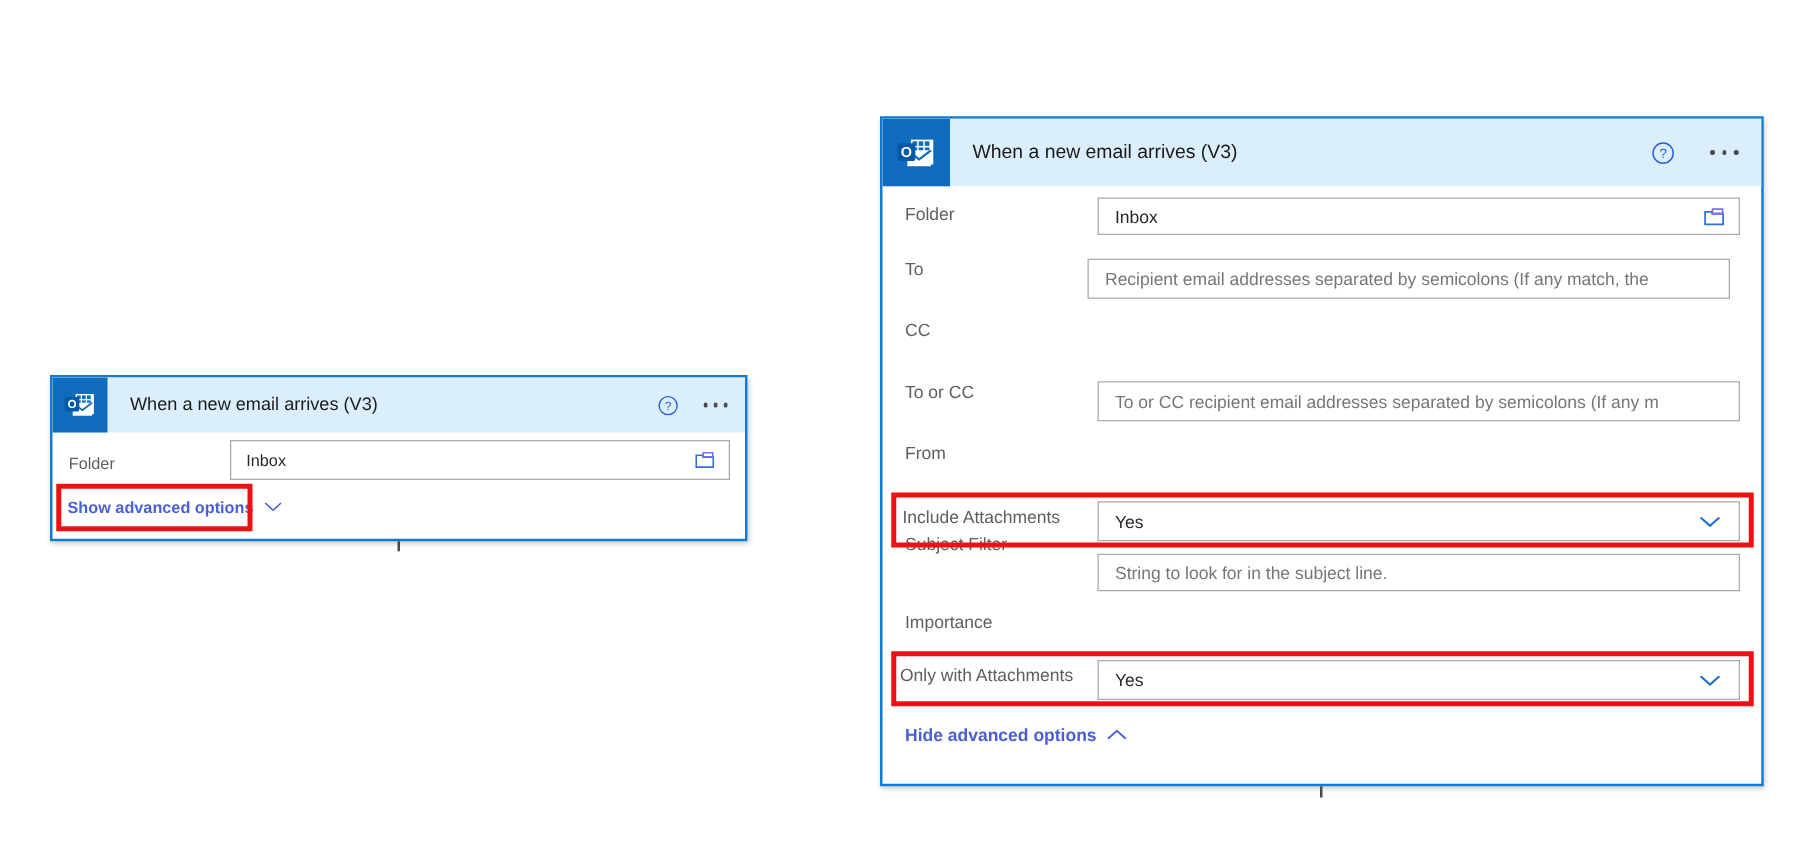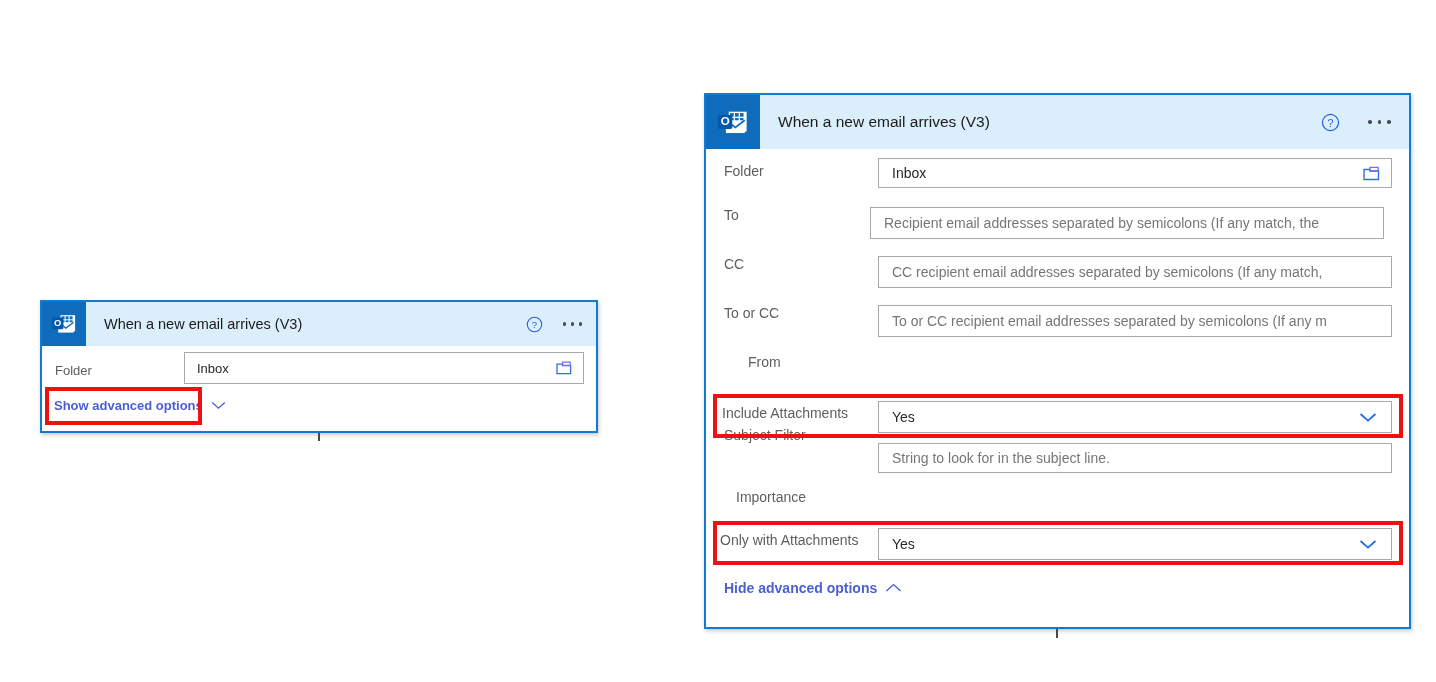--- a/index.html
+++ b/index.html
@@ -243,52 +243,49 @@
   <div class="form-row" style="left:18px; top:108px; height:24px;">
     <span class="row-label" style="font-size:14px;">To</span>
   </div>
   <div class="form-row" style="left:18px; top:157px; height:24px;">
     <span class="row-label" style="font-size:14px;">CC</span>
   </div>
   <div class="form-row" style="left:18px; top:206px; height:24px;text-align:right;">
     <span class="row-label" style="font-size:14px;">To or CC</span>
   </div>
   <div class="form-row" style="left:18px; top:255px; height:24px;">
-    <span class="row-label" style="font-size:14px;margin-left:24px;">From</span>
+    <span class="row-label" style="font-size:14px;">From</span>
   </div>
   <div class="form-row" style="left:16px; top:306px; height:24px;">
     <span class="row-label" style="font-size:14px;">Include Attachments</span>
   </div>
   <div class="form-row" style="left:18px; top:328px; height:24px;">
     <span class="row-label" style="font-size:14px;">Subject Filter</span>
   </div>
   <div class="form-row" style="left:18px; top:390px; height:24px;">
-    <span class="row-label" style="font-size:14px;margin-left:12px;">Importance</span>
+    <span class="row-label" style="font-size:14px;">Importance</span>
   </div>
   <div class="form-row" style="left:14px; top:433px; height:24px;">
     <span class="row-label" style="font-size:14px;">Only with Attachments</span>
   </div>
 
   <div class="field" style="left:172px; top:63px; width:514px; height:30px; padding:0 8px 0 13px;">
     <span class="field-value" style="font-size:14px;">Inbox</span>
     <span class="field-trailing" style="width:24px;">
       <svg width="17" height="15" viewBox="0 0 16 14">
         <path d="M1 3.2 h5.4 v1.5 h8.2 v8.0 h-13.6 z" fill="none" stroke="#2f6fe0" stroke-width="1.3"></path>
         <path d="M6.6 1.2 h7.6 v3.2 h-7.6 z" fill="none" stroke="#7b6fe8" stroke-width="1.3"></path>
       </svg>
     </span>
   </div>
 
   <div class="field" style="left:164px; top:112px; width:514px; height:32px; padding:0 4px 0 13px;">
     <span class="field-value placeholder" style="font-size:14px;">Recipient email addresses separated by semicolons (If any match, the</span>
   </div>
 
-  <div class="field" style="left:172px; top:161px; width:514px; height:32px; padding:0 4px 0 13px;">
-    <span class="field-value placeholder" style="font-size:14px;">CC recipient email addresses separated by semicolons (If any match,</span>
-  </div>
 
   <div class="field" style="left:172px; top:210px; width:514px; height:32px; padding:0 4px 0 13px;">
     <span class="field-value placeholder" style="font-size:14px;">To or CC recipient email addresses separated by semicolons (If any m</span>
   </div>
 
 
   <div class="field" style="left:172px; top:306px; width:514px; height:32px; padding:0 10px 0 13px;">
     <span class="field-value" style="font-size:14px;">Yes</span>
     <span class="field-trailing" style="width:26px;">
       <svg width="18" height="11" viewBox="0 0 18 11">

